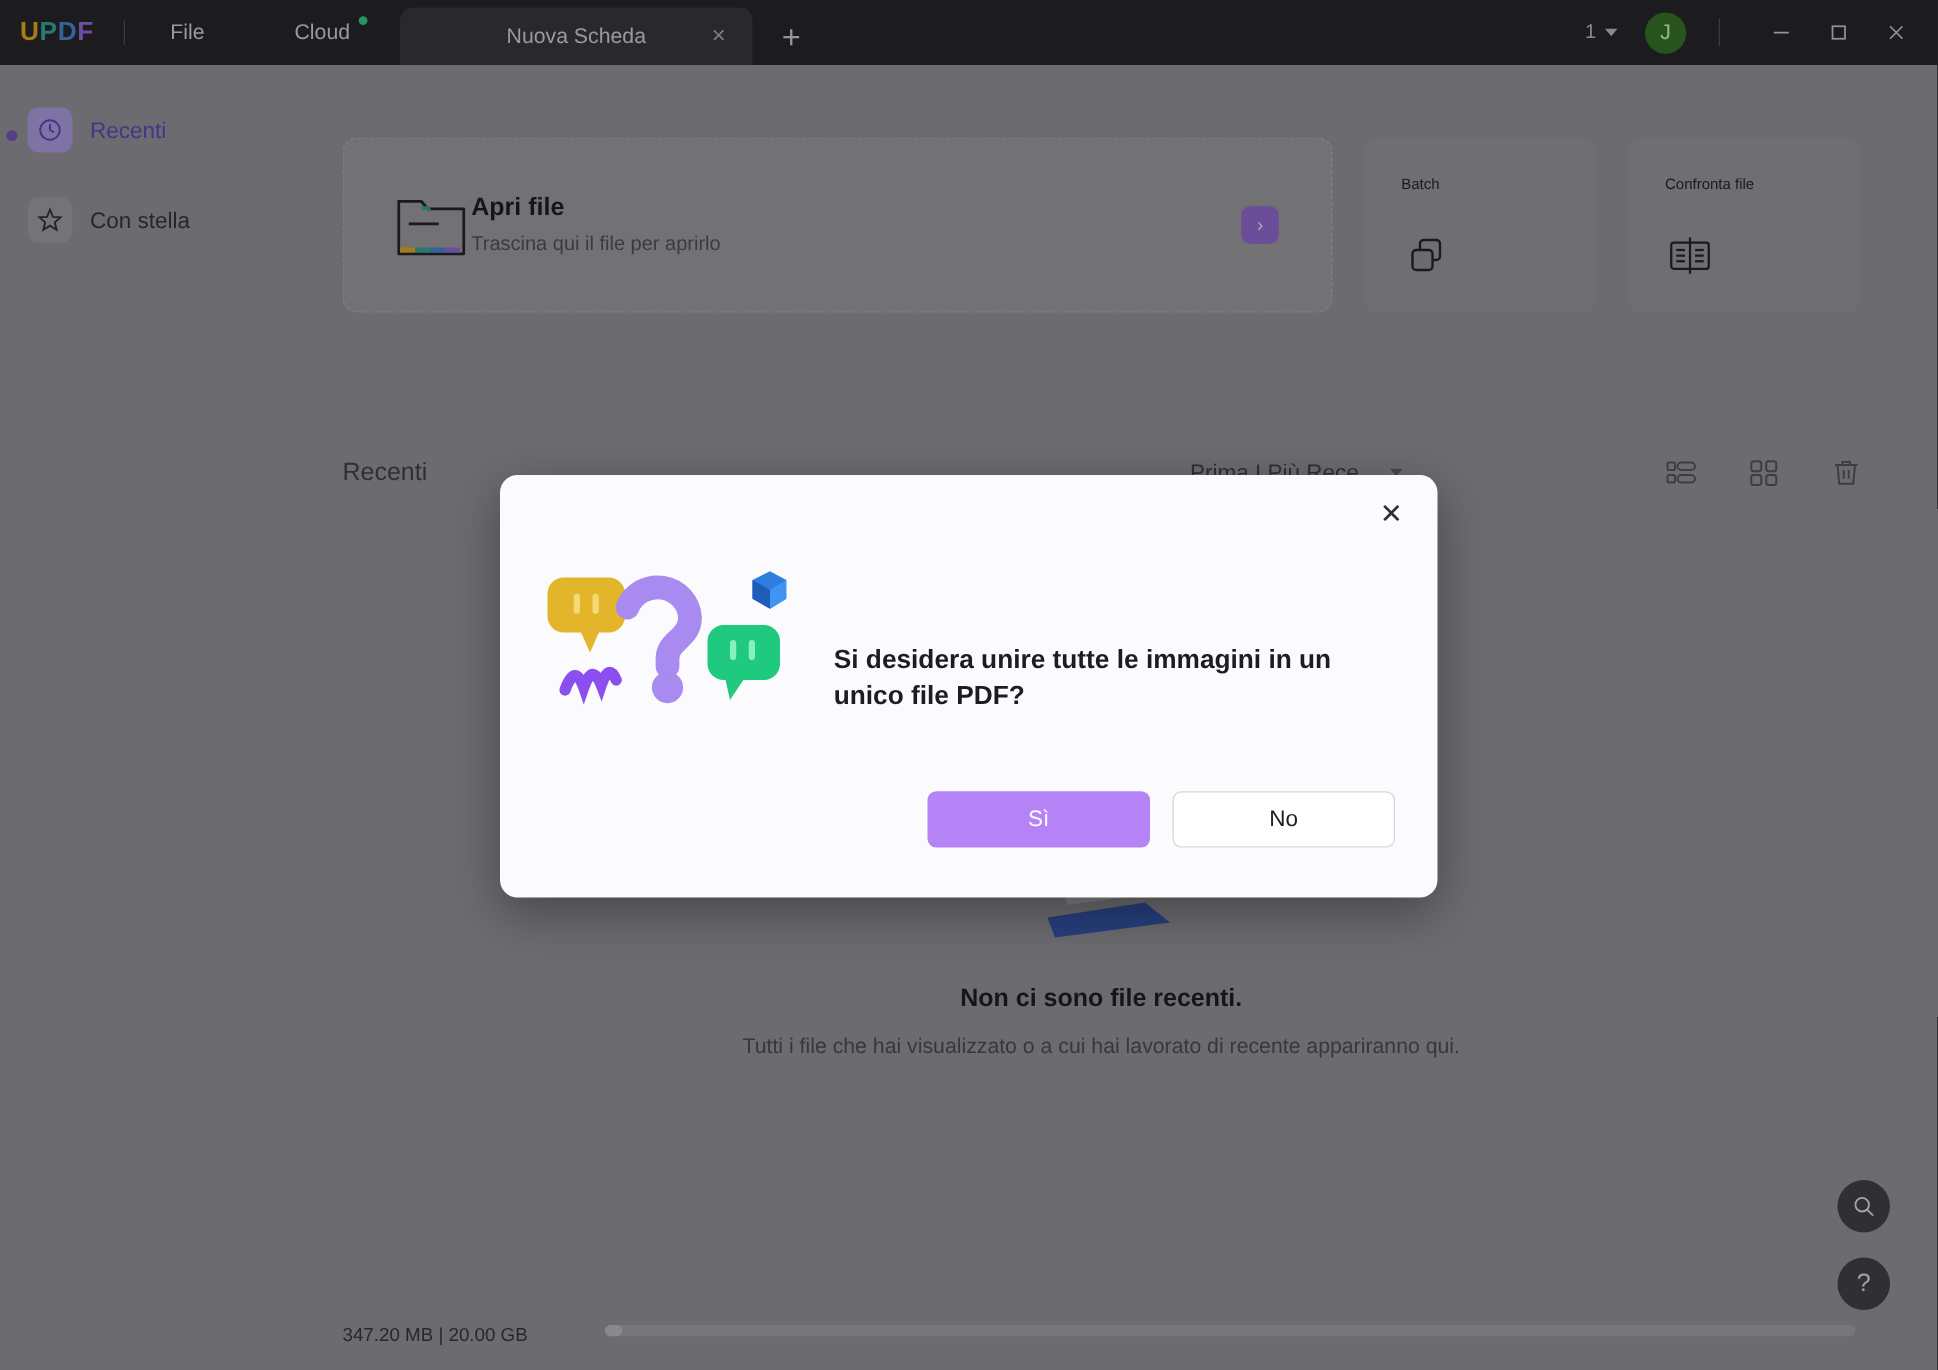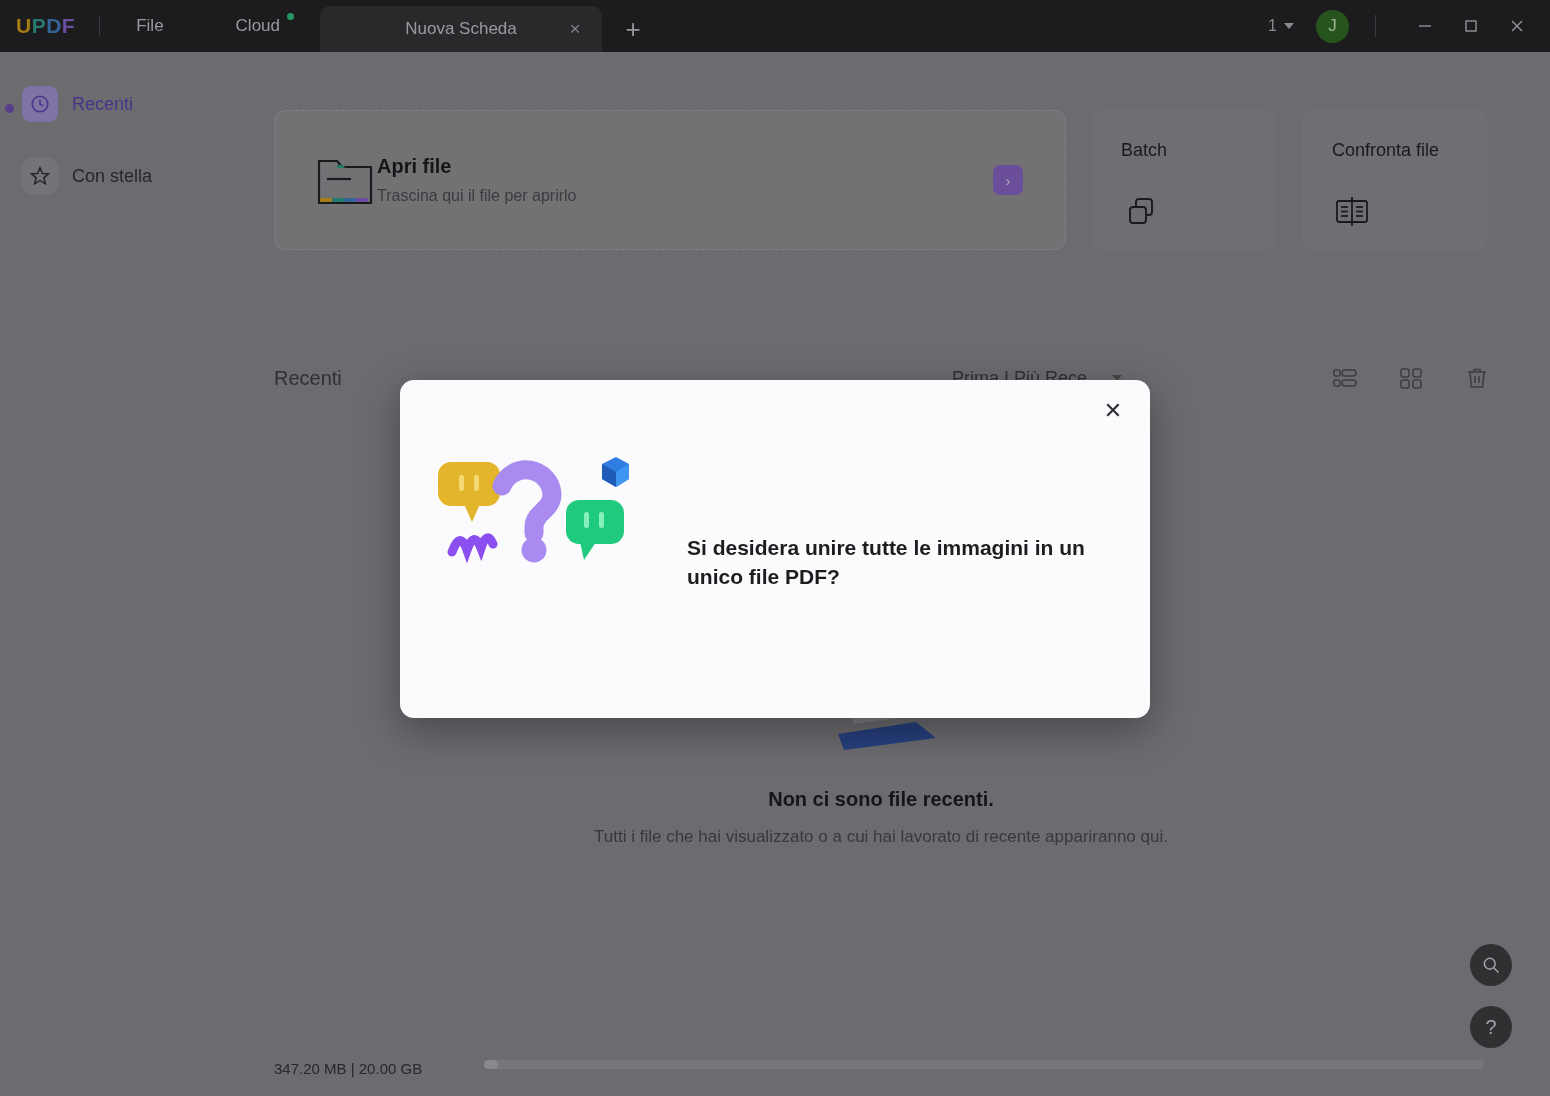--- a/index.html
+++ b/index.html
@@ -176,21 +176,21 @@
     cursor: pointer;
   }
   .mini-card {
     width: 186px; height: 140px;
     background: rgba(255,255,255,0.05);
     border-radius: 12px;
     margin-left: 25px;
     padding: 30px 0 0 30px;
     cursor: pointer;
   }
-  .mini-title { color: #1c1c1e; font-size: 18px; margin-bottom: 30px; }
+  .mini-title { color: #1c1c1e; font-size: 12px; margin-bottom: 30px; }
   .mini-ico { width: 40px; height: 40px; }
 
   
   .rec-head {
     position: absolute; left: 62px; top: 300px;
     width: 1216px; height: 52px;
     display: flex; align-items: center;
   }
   .rec-title { color: #3a3a3d; font-size: 20px; }
   .sort-sel {
@@ -262,21 +262,21 @@
     z-index: 60;
   }
   .modal-close {
     position: absolute; right: 22px; top: 16px;
     width: 30px; height: 30px;
     display: flex; align-items: center; justify-content: center;
     color: #2e2e32; font-size: 22px; cursor: pointer;
   }
   .modal-body {
     position: absolute; left: 0; top: 62px;
-    width: 750px; display: flex; align-items: flex-end; gap: 20px;
+    width: 750px; display: flex; align-items: center;
   }
   .modal-art {
     width: 225px; height: 150px;
     margin-left: 30px; position: relative; flex-shrink: 0;
   }
   .modal-msg {
     margin-left: 12px; margin-top: 52px;
     width: 420px;
     color: #1d1d20; font-size: 21px; font-weight: bold;
     line-height: 1.38;
@@ -522,15 +522,19 @@
           </g>
 
           <g>
             <path d="M22 110 q8 -22 15 -2 q7 -20 14 -2 q6 -18 12 -4" fill="none" stroke="#8b4ff0" stroke-width="9" stroke-linecap="round"></path>
           </g>
         </svg>
       </div>
       <div class="modal-msg">Si desidera unire tutte le immagini in un unico file PDF?</div>
     </div>
 
+    <div class="modal-actions">
+      <button class="btn btn-yes">Sì</button>
+      <button class="btn btn-no">No</button>
+    </div>
   </div>
 
 </div>
 
 </body></html>

